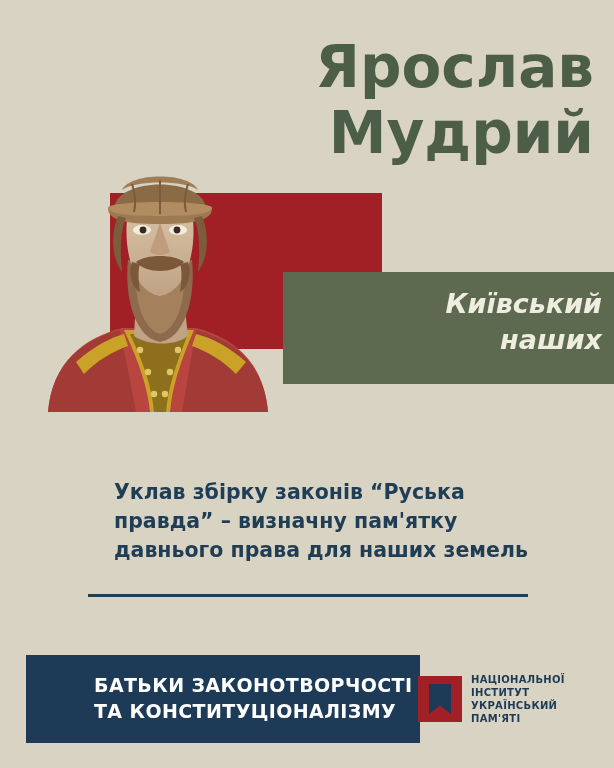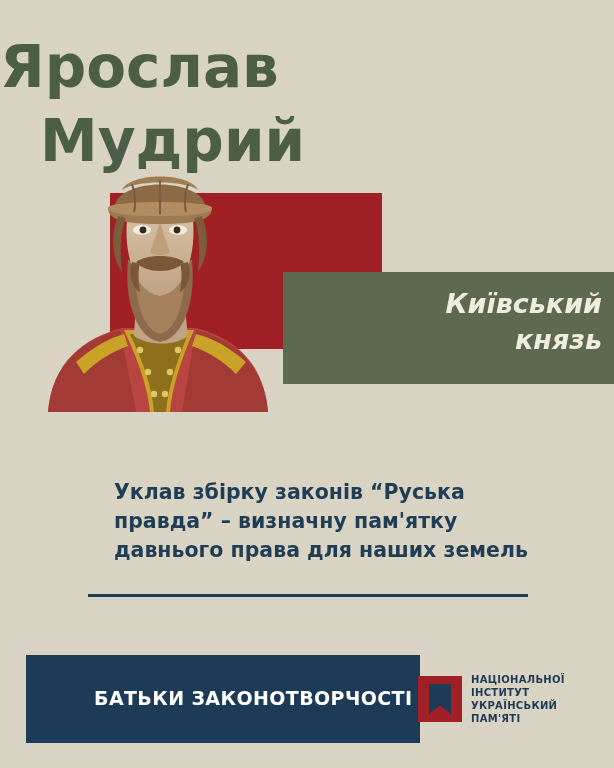--- a/index.html
+++ b/index.html
@@ -21,33 +21,33 @@
     background: #d8d3c2;
     overflow: hidden;
   }
 
   
   .title-block {
     position: absolute;
     top: 38px;
     left: 0;
     width: 594px;
-    text-align: left;
+    text-align: right;
     z-index: 6;
   }
   .title-line {
     font-family: "DejaVu Sans", sans-serif;
     font-weight: bold;
     font-size: 58px;
     line-height: 58px;
     color: #4c5e47;
     letter-spacing: 0px;
   }
   .title-line.second {
-    margin-top: 16px;
+    margin-top: 8px;
     padding-left: 40px;
   }
 
   
   .red-block {
     position: absolute;
     left: 110px;
     top: 193px;
     width: 272px;
     height: 156px;
@@ -120,21 +120,21 @@
     left: 26px;
     top: 655px;
     width: 394px;
     height: 88px;
     background: #1d3a56;
     z-index: 5;
   }
   .footer-text {
     position: absolute;
     left: 68px;
-    top: 30px;
+    top: 17px;
     width: 330px;
     font-family: "DejaVu Sans", sans-serif;
     font-weight: bold;
     font-size: 19px;
     line-height: 26px;
     color: #ffffff;
     letter-spacing: 0.4px;
   }
   .footer-logo {
     position: absolute;
@@ -179,21 +179,21 @@
 </head>
 <body>
 
 <div class="poster">
 
   <div class="red-block"></div>
 
   <div class="green-block">
     <div class="green-text">
       <div>Київський</div>
-      <div>князь</div>
+      <div>наших</div>
     </div>
   </div>
 
   <div class="title-block">
     <div class="title-line">Ярослав</div>
     <div class="title-line second">Мудрий</div>
   </div>
 
   <div class="portrait">
     <svg width="250" height="262" viewBox="0 0 250 262" xmlns="http://www.w3.org/2000/svg">
@@ -254,20 +254,21 @@
       <path d="M166 66 C174 86 172 108 162 122 C164 102 164 82 158 68 Z" fill="#7d5c3c"></path>
     </svg>
   </div>
 
   <div class="desc">Уклав збірку законів “Руська правда” – визначну пам'ятку давнього права для наших земель</div>
   <div class="rule"></div>
 
   <div class="footer-band">
     <div class="footer-text">
       <div>БАТЬКИ ЗАКОНОТВОРЧОСТІ</div>
+      <div>ТА КОНСТИТУЦІОНАЛІЗМУ</div>
     </div>
   </div>
 
   <div class="footer-logo">
     <div class="logo-mark">
       <div class="lm-bg"></div>
       <div class="lm-inner"></div>
     </div>
     <div class="logo-text">
       <div>НАЦІОНАЛЬНОЇ</div>

